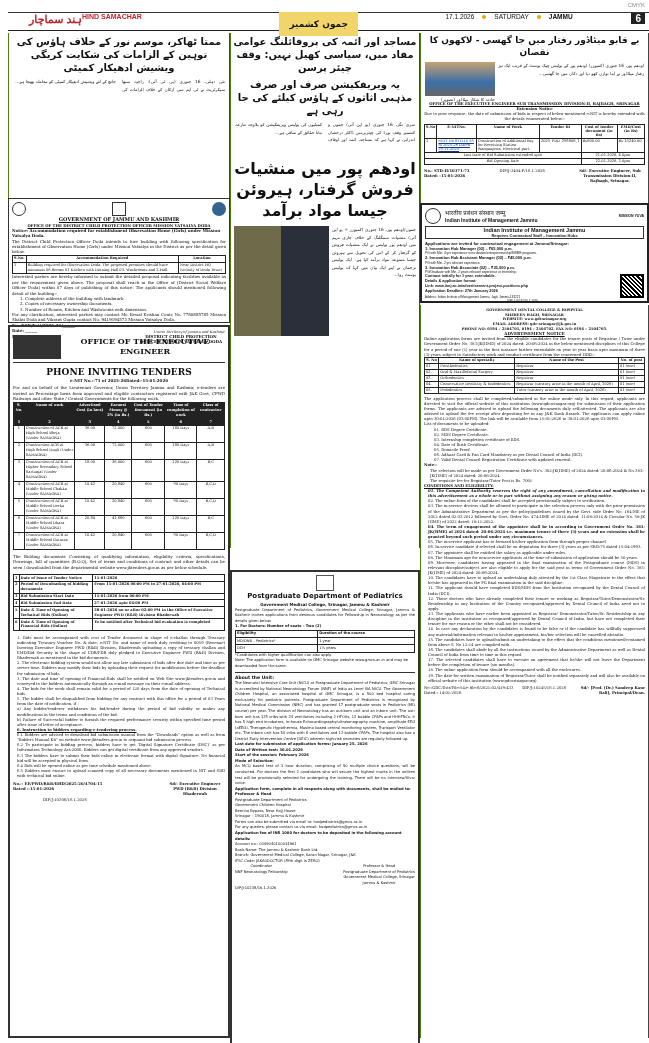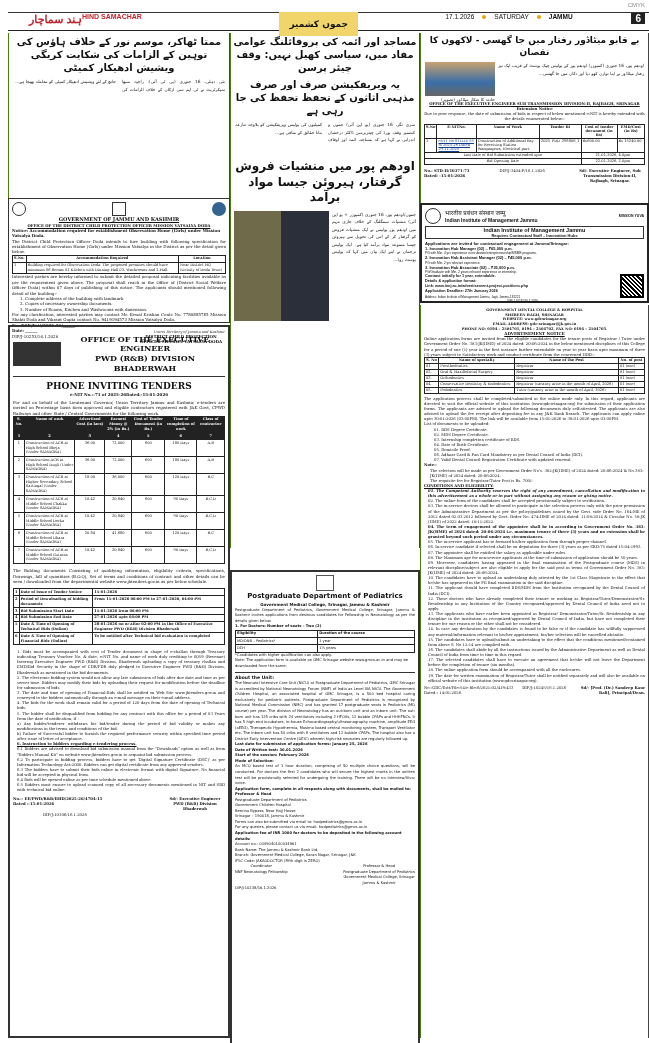--- a/index.html
+++ b/index.html
@@ -48,21 +48,21 @@
     <div class="pagenum">6</div>
   </div>
 
   <div class="col urdu" style="left:0;width:222px;height:165px;">
     <div class="hl" style="font-size:10px;">ممتا ٹھاکر، موسم نور کے خلاف ہاؤس کی توہین کے الزامات کی شکایت کریگی ویشیش ادھیکار کمیٹی</div>
     <div class="utext" style="padding:2px 4px;column-count:2;column-gap:6px;">نئی دہلی، 16 جنوری (پی ٹی آئی): راجیہ سبھا سیکرٹریٹ نے ٹی ایم سی ارکان کے خلاف الزامات کی جانچ کے لئے ویشیش ادھیکار کمیٹی کو معاملہ بھیجا ہے...</div>
   </div>
 
   <div class="col urdu" style="left:222px;width:190px;height:140px;">
     <div class="hl" style="font-size:10px;">مساجد اور ائمہ کی پروفائلنگ عوامی مفاد میں، سیاسی کھیل نہیں: وقف چیئر پرسن</div>
-    <div class="hl" style="font-size:10px;">یہ ویریفکیشن صرف اور صرف مذہبی اثاثوں کے تحفظ تحفظ کی جا رہی ہے</div>
+    <div class="hl" style="font-size:10px;">یہ ویریفکیشن صرف اور صرف مذہبی اثاثوں کے ہاؤس کیلئے کی جا رہی ہے</div>
     <div class="utext" style="padding:2px 4px;column-count:2;column-gap:6px;">سری نگر، 16 جنوری (یو این آئی) جموں و کشمیر وقف بورڈ کی چیئرپرسن ڈاکٹر درخشاں اندرابی نے کہا ہے کہ مساجد، ائمہ اور اوقاف کمیٹیوں کی پولیس ویریفکیشن کو بلاوجہ تنازعہ بنانا حقائق کے منافی ہے...</div>
   </div>
 
   <div class="col urdu" style="left:412px;width:229px;height:65px;">
     <div class="hl" style="font-size:9px;">بے قابو میٹاڈور رفتار میں جا گھسی - لاکھوں کا نقصان</div>
     <div style="display:flex;gap:3px;padding:2px 4px;">
       <div class="utext" style="flex:1;">اودھم پور، 16 جنوری (کمپوزر) اودھم پور کے پولیس چیک پوسٹ کے قریب ایک تیز رفتار میٹاڈور نے اپنا توازن کھو دیا اور دکان میں جا گھسی...</div>
       <div style="width:70px;">
         <div class="photo" style="height:34px;background:linear-gradient(#c8a170,#3a6fa8 60%,#666);"></div>
         <div class="utext">حادثہ کا شکار میٹاڈور (تصویر)</div>
@@ -283,21 +283,20 @@
       <div class="b center" style="width:90px;">DISTRICT CHILD PROTECTION OFFICER MISSION VATSALYA DODA</div>
     </div>
   </div>
 
   <div class="col box" style="left:0;top:312px;width:222px;height:713px;border-width:2px;">
     <div style="text-align:right;font-style:italic;font-size:3.6px;">Union Territory of Jammu and Kashmir</div>
     <div style="display:flex;align-items:center;gap:4px;">
       <div style="width:48px;height:24px;background:#333;"></div>
       <div class="center b" style="flex:1;font-size:8px;line-height:1.2;">
         <div>OFFICE OF THE EXECUTIVE ENGINEER</div>
-        <div>PWD (R&amp;B) DIVISION BHADERWAH</div>
       </div>
     </div>
     <hr style="border:0;border-top:1px solid #333;margin:3px 0;">
     <div class="center b" style="font-size:9px;">PHONE INVITING TENDERS</div>
     <div class="center b" style="font-size:4px;">e-NIT No.:-71 of 2025-26Dated:-15-01-2026</div>
     <div style="text-align:justify;margin-top:2px;">For and on behalf of the Lieutenant Governor, Union Territory Jammu and Kashmir, e-tenders are invited on Percentage basis form approved and eligible contractors registered with J&amp;K Govt, CPWD Railways and other State / Central Governments for the following work.</div>
     <table class="dark">
       <tbody>
           <tr>
             <th>S. No.</th>
@@ -436,21 +435,21 @@
       <div class="small b">
           <div>No.:- EE/PWD/R&amp;B/BHD/2025-26/4704-15</div>
           <div>Dated :-15-01-2026</div>
           <div style="font-weight:normal;margin-top:6px;padding-left:30px;">DIP/J-10306/16.1.2026</div>
         </div>
       <div class="small b center" style="width:60px;">Sd/- Executive Engineer PWD (R&amp;B) Division Bhaderwah</div>
     </div>
   </div>
 
   <div class="col urdu" style="left:222px;top:140px;width:190px;height:395px;">
-    <div class="hl" style="font-size:12px;padding-top:6px;">اودھم پور میں منشیات فروش گرفتار، ہیروئن جیسا مواد برآمد</div>
+    <div class="hl" style="font-size:16px;padding-top:6px;">اودھم پور میں منشیات فروش گرفتار، ہیروئن جیسا مواد برآمد</div>
     <div style="display:flex;gap:3px;padding:3px;">
       <div class="utext" style="flex:1;">جموں/اودھم پور، 16 جنوری (کمپوزر + یو این آئی) منشیات سمگلنگ کے خلاف جاری مہم میں اودھم پور پولیس نے ایک منشیات فروش کو گرفتار کر کے اس کی تحویل سے ہیروئن جیسا ممنوعہ مواد برآمد کیا ہے۔ ایک پولیس ترجمان نے اپنے ایک بیان میں کہا کہ پولیس پوسٹ روڈ...</div>
       <div class="photo" style="width:95px;height:110px;background:linear-gradient(90deg,#6f6a4a 0 50%,#2a2f3a 50%);"></div>
     </div>
   </div>
 
   <div class="col box" style="left:222px;top:557px;width:190px;height:488px;font-family:'DejaVu Sans',sans-serif;border-width:2px;font-size:3.7px;line-height:1.5;">
     <div style="width:18px;height:16px;margin:0 auto;border:1px solid #555;"></div>
     <div class="center b" style="font-size:7px;">Postgraduate Department of Pediatrics</div>
     <div class="center b" style="font-size:4px;">Government Medical College, Srinagar, Jammu &amp; Kashmir</div>

